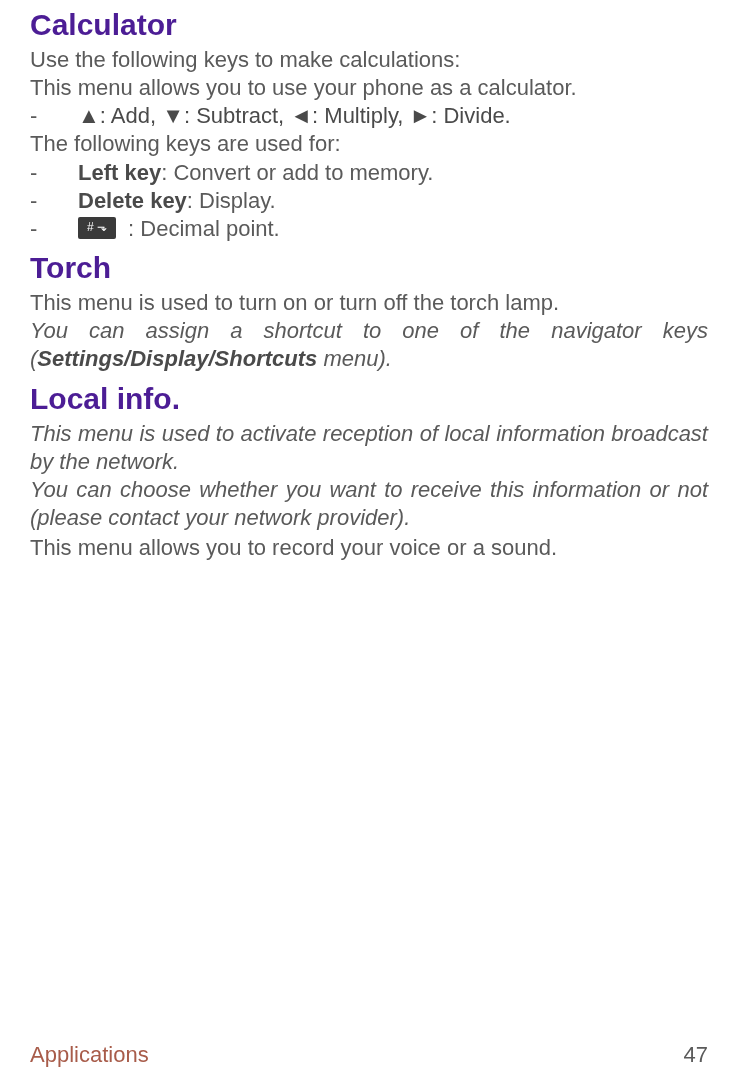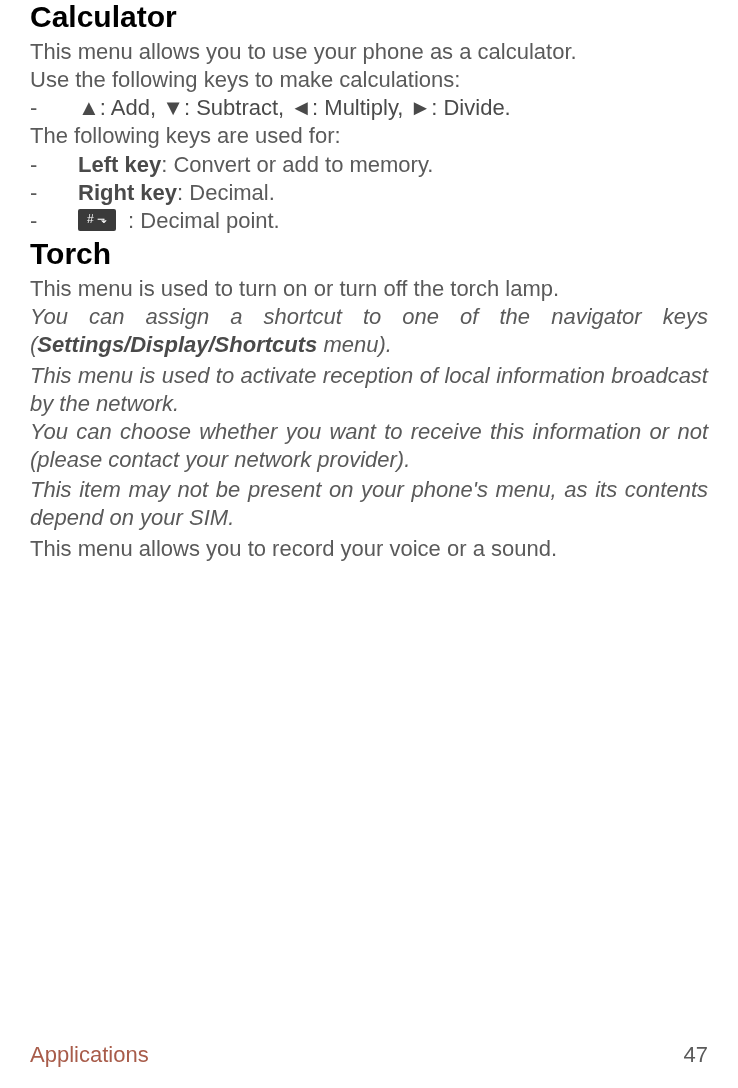--- a/index.html
+++ b/index.html
@@ -12,21 +12,22 @@
       height: 1088px;
       background: #ffffff;
       font-family: "Century Gothic", "Futura", Arial, sans-serif;
       color: #5a5a5a;
       padding: 0 30px;
       position: relative;
     }
     h2 {
       font-size: 30px;
       font-weight: bold;
-      color: #000000;
+      color: #4c1d95;
+      margin-top: 8px;
       margin-bottom: 4px;
     }
     p {
       font-size: 22px;
       line-height: 1.28;
       color: #5a5a5a;
     }
     .justified {
       text-align: justify;
       font-style: italic;
@@ -90,60 +91,60 @@
     .li-content {
       display: inline;
       margin-left: 20px;
     }
   </style>
 </head>
 <body>
 
 <div class="section-block">
   <h2>Calculator</h2>
+  <p>Use the following keys to make calculations:</p>
   <p>This menu allows you to use your phone as a calculator.</p>
-  <p>Use the following keys to make calculations:</p>
   <ul>
     <li>
       <span class="dash">-</span>
       <span class="li-content">
         <span class="tri">▲: Add, </span><span class="tri">▼: Subtract,  </span><span class="tri">◄: Multiply, </span><span class="tri">►: Divide.</span>
       </span>
     </li>
   </ul>
   <p>The following keys are used for:</p>
   <ul>
     <li>
       <span class="dash">-</span>
       <span class="li-content"><span class="bold">Left key</span><span>: Convert or add to memory.</span></span>
     </li>
     <li>
       <span class="dash">-</span>
-      <span class="li-content"><span class="bold">Right key</span><span>: Decimal.</span></span>
+      <span class="li-content"><span class="bold">Delete key</span><span>: Display.</span></span>
     </li>
     <li>
       <span class="dash">-</span>
       <span class="li-content"><span class="hash-key"># ⬎</span><span> : Decimal point.</span></span>
     </li>
   </ul>
 </div>
 
 <div class="section-block">
   <h2>Torch</h2>
   <p>This menu is used to turn on or turn off the torch lamp.</p>
   <p class="justified"><span>You can assign a shortcut to one of the navigator keys (</span><span class="bold">Settings/Display/Shortcuts</span><span> menu).</span></p>
 </div>
 
 <div class="section-block">
+  <h2>Local info.</h2>
   <p class="justified">This menu is used to activate reception of local information broadcast by the network.</p>
   <p class="justified">You can choose whether you want to receive this information or not (please contact your network provider).</p>
 </div>
 
 <div class="section-block">
-  <p class="justified">This item may not be present on your phone's menu, as its contents depend on your SIM.</p>
 </div>
 
 <div class="section-block">
   <p>This menu allows you to record your voice or a sound.</p>
 </div>
 
 <div class="footer">
   <span class="footer-left">Applications</span>
   <span class="footer-right">47</span>
 </div>

